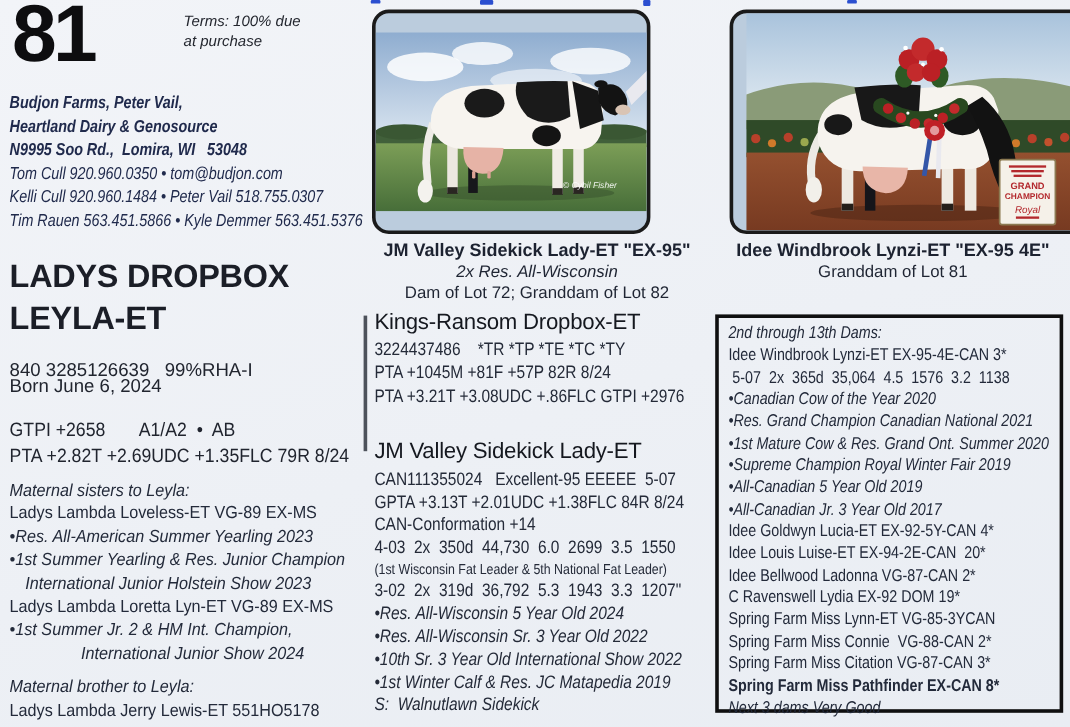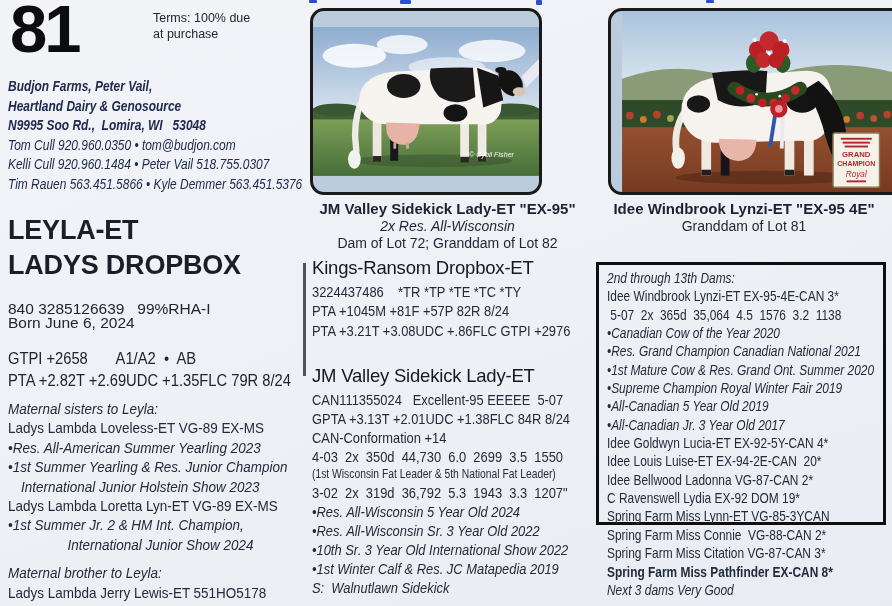--- a/index.html
+++ b/index.html
@@ -16,21 +16,21 @@
   }
   .frag{position:absolute;background:#2b4fd0;border-radius:1px;}
 
   .lot-number{
     position:absolute;left:10px;top:-8px;
     font-size:67px;font-weight:900;letter-spacing:-3px;
     color:#0d0d0f;line-height:1.1;
   }
   .terms{
     position:absolute;left:153px;top:10px;width:130px;
-    font-size:12.5px;line-height:16px;color:#23262e;
+    font-style:italic;font-size:12.5px;line-height:16px;color:#23262e;
     white-space:pre-line;
   }
   .contact-block{
     position:absolute;left:8px;top:77px;width:352px;
     font-style:italic;font-size:14.4px;line-height:19.6px;color:#202a4c;
     transform:scaleX(.83);transform-origin:0 0;
   }
   .animal-title{
     position:absolute;left:8px;top:213px;
     font-size:27px;font-weight:bold;line-height:35px;
@@ -71,21 +71,21 @@
     background:#4d525b;
   }
   .sire-block{position:absolute;left:312px;top:257px;width:286px;}
   .dam-block{position:absolute;left:312px;top:365px;width:286px;}
   .ped-header{font-size:18.5px;font-weight:normal;color:#15181f;letter-spacing:-.2px;margin-bottom:3px;}
   .ped-lines{font-size:15px;line-height:19.4px;color:#242a38;
     transform:scaleX(.86);transform-origin:0 0;width:332px;}
   .dam-block .ped-lines{line-height:19px;}
 
   .dams-box{
-    position:absolute;left:596px;top:262px;width:290px;height:263px;
+    position:absolute;left:596px;top:262px;width:290px;height:332px;
     border:3px solid #0f0f10;box-sizing:border-box;
     padding:4px 0 0 8px;
   }
   .dams-box-lines{
     font-size:14.2px;line-height:18.35px;color:#232a3a;
     transform:scaleX(.84);transform-origin:0 0;width:330px;
   }
 
   .line{white-space:pre;}
   .italic{font-style:italic;}
@@ -113,22 +113,22 @@
   <div class="contact-block">
       <div class="line semibold">Budjon Farms, Peter Vail,</div>
       <div class="line semibold">Heartland Dairy &amp; Genosource</div>
       <div class="line semibold">N9995 Soo Rd.,  Lomira, WI   53048</div>
       <div class="line">Tom Cull 920.960.0350 • tom@budjon.com</div>
       <div class="line">Kelli Cull 920.960.1484 • Peter Vail 518.755.0307</div>
       <div class="line">Tim Rauen 563.451.5866 • Kyle Demmer 563.451.5376</div>
     </div>
 
   <div class="animal-title">
+    <div>LADYS DROPBOX</div>
     <div>LEYLA-ET</div>
-    <div>LADYS DROPBOX</div>
   </div>
 
   <div class="reg-line">840 3285126639   99%RHA-I</div>
   <div class="born-line">Born June 6, 2024</div>
   <div class="stats-line gtpi">GTPI +2658       A1/A2  •  AB</div>
   <div class="stats-line pta">PTA +2.82T +2.69UDC +1.35FLC 79R 8/24</div>
 
   <div class="maternal-block">
       <div class="line italic">Maternal sisters to Leyla:</div>
       <div class="line">Ladys Lambda Loveless-ET VG-89 EX-MS</div>

